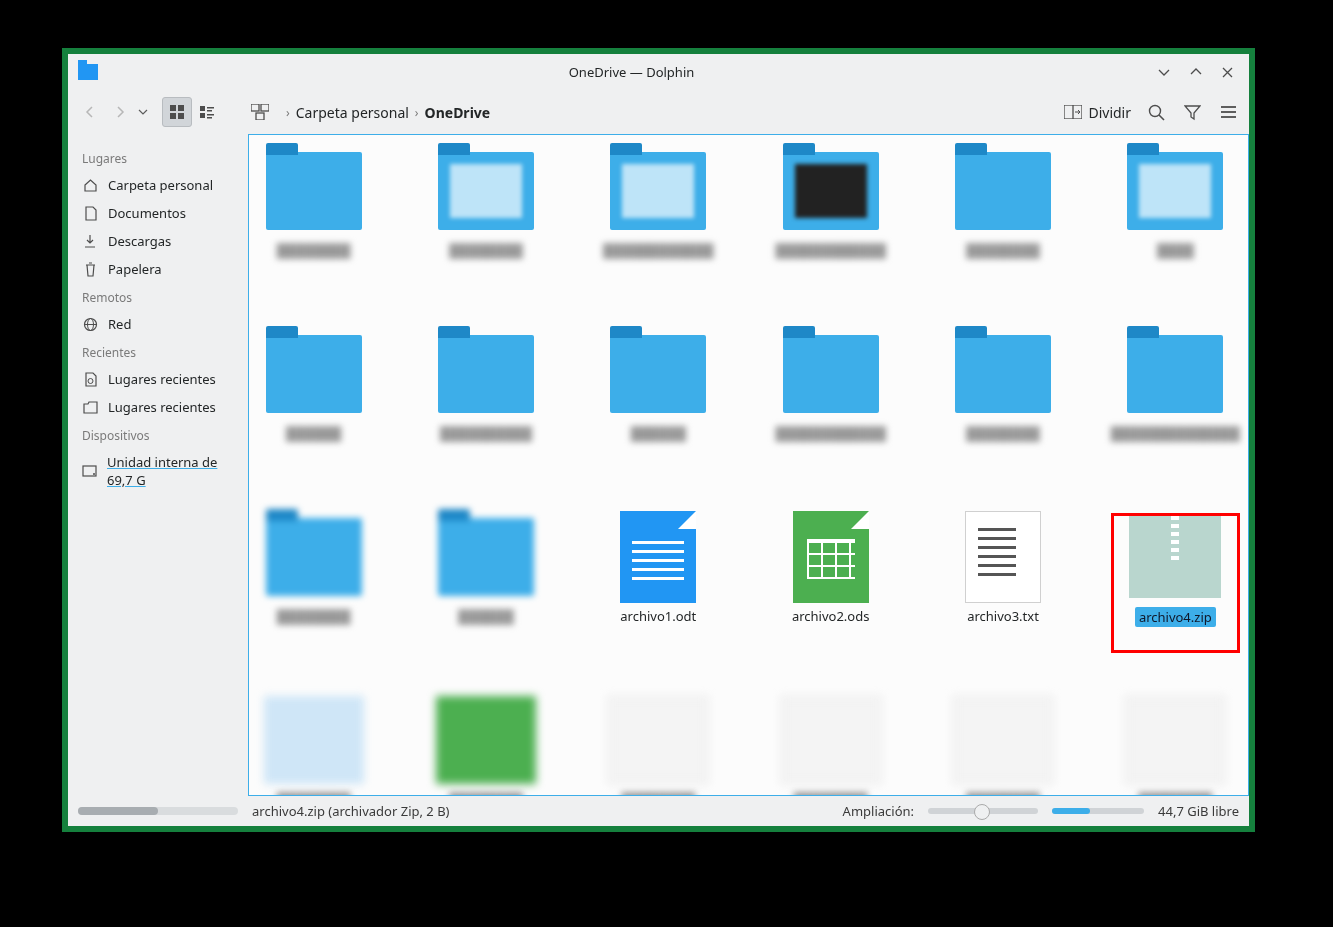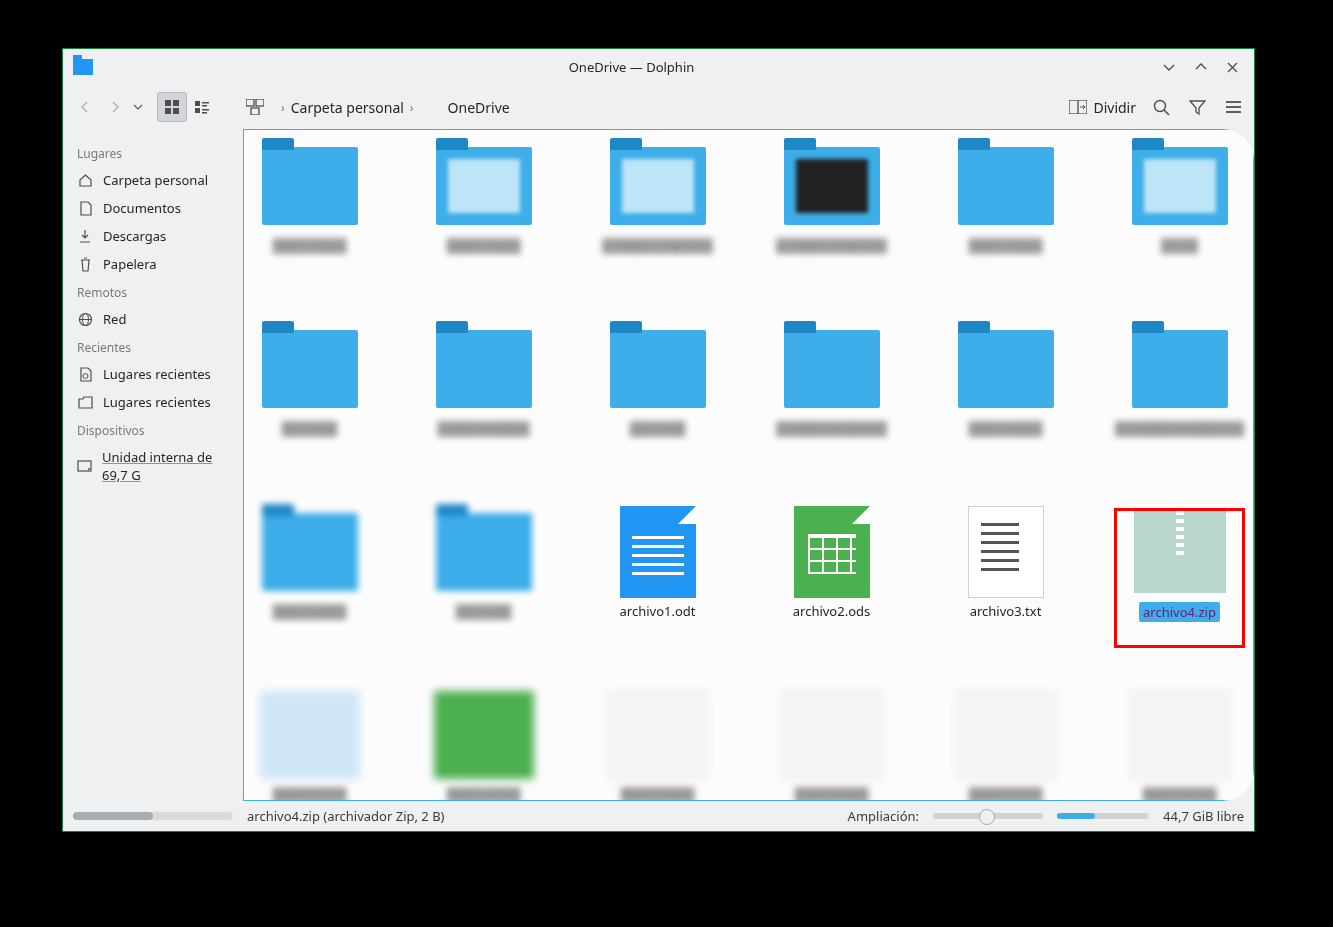--- a/index.html
+++ b/index.html
@@ -12,21 +12,21 @@
     position: relative;
     color: #232627;
   }
   .window {
     position: absolute;
     left: 62px;
     top: 48px;
     width: 1193px;
     height: 784px;
     background: #eff0f1;
-    border: 1px solid #15803d;
+    border: 6px solid #15803d;
     display: flex;
     flex-direction: column;
     box-shadow: 0 6px 20px rgba(0,0,0,0.25);
   }
   .titlebar {
     height: 36px;
     display: flex;
     align-items: center;
     padding: 0 10px;
     background: #eff0f1;
@@ -113,21 +113,21 @@
   }
   .breadcrumb {
     display: flex;
     align-items: center;
     gap: 6px;
     margin-left: 6px;
     font-size: 14px;
   }
   .breadcrumb .sep { color: #7a7a7a; font-size: 12px; }
   .breadcrumb .seg { color: #232627; cursor: pointer; }
-  .breadcrumb .seg.current { font-weight: 400; margin-left: 28px; }
+  .breadcrumb .seg.current { font-weight: 700; }
   .toolbar-spacer { flex: 1; }
   .toolbar-right {
     display: flex;
     align-items: center;
     gap: 14px;
   }
   .split-btn {
     display: flex;
     align-items: center;
     gap: 6px;
@@ -139,21 +139,20 @@
     display: flex;
     align-items: center;
     justify-content: center;
     cursor: pointer;
     color: #4d4d4d;
   }
   .main {
     flex: 1;
     display: flex;
     overflow: hidden;
-    border-radius: 32px;
   }
   .sidebar {
     width: 180px;
     padding: 10px 0 0 0;
     background: #eff0f1;
     overflow-y: auto;
   }
   .sidebar-header {
     font-size: 12px;
     color: #7a7a7a;
@@ -220,21 +219,21 @@
     text-align: center;
     max-width: 140px;
     filter: none;
   }
   .file-label.blur {
     color: #999;
     filter: blur(3px);
   }
   .file-label.selected {
     background: #3daee9;
-    color: #701a75;
+    color: #0f172a;
     padding: 1px 4px;
     border-radius: 2px;
   }
   .file-item.highlighted { outline: 3px solid #ff0000; outline-offset: -3px; }
 
   
   .folder-icon {
     width: 96px; height: 78px;
     background: #3daee9;
     position: relative;

